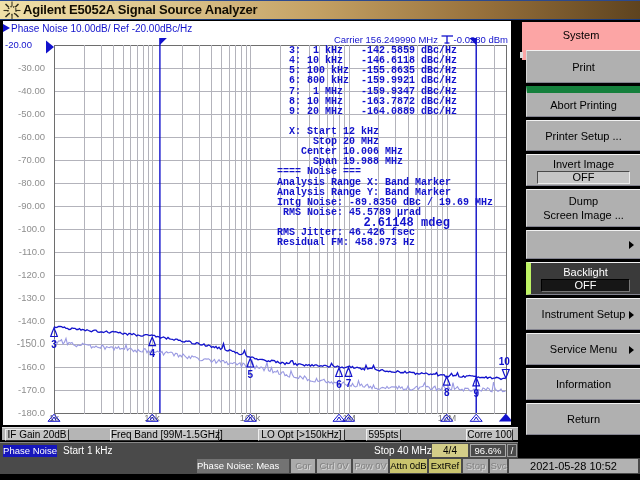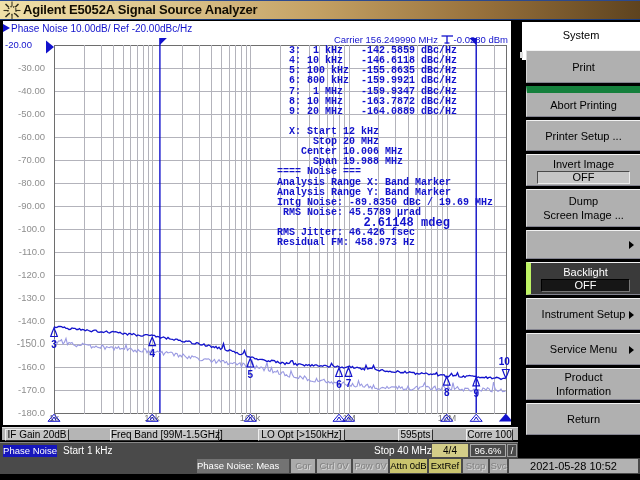--- a/index.html
+++ b/index.html
@@ -171,21 +171,21 @@
       <path d="M441.5,399.5 L443.7,396 L445.9,399.5" fill="none" stroke="#1212cc" stroke-width="1"></path>
       <polygon points="473.2,393.2 467.2,400.3 479.2,400.3" fill="none" stroke="#1212cc" stroke-width="1"></polygon>
       <path d="M471.0,399.5 L473.2,396 L475.4,399.5" fill="none" stroke="#1212cc" stroke-width="1"></path>
       <polygon points="502.8,392.5 495.8,400.5 509.8,400.5" fill="#1212cc"></polygon>
     </svg>
 </div>
 <div style="position:absolute;left:2px;top:427px;width:516px;height:13px;background:#b5b5b5;border-top:1px solid #e0e0e0">
     <div style="position:absolute;left:3px;top:1px;width:64px;height:12px;background:#c4c4c4;border-top:1px solid #efefef;border-left:1px solid #efefef;border-bottom:1px solid #2f2f2f;border-right:1px solid #2f2f2f;font-size:10px;line-height:10px;color:#000;text-align:center;white-space:nowrap">IF Gain 20dB</div>
     <div style="position:absolute;left:108px;top:1px;width:109px;height:12px;background:#c4c4c4;border-top:1px solid #efefef;border-left:1px solid #efefef;border-bottom:1px solid #2f2f2f;border-right:1px solid #2f2f2f;font-size:10px;line-height:10px;color:#000;text-align:center;white-space:nowrap">Freq Band [99M-1.5GHz]</div>
     <div style="position:absolute;left:256px;top:1px;width:87px;height:12px;background:#c4c4c4;border-top:1px solid #efefef;border-left:1px solid #efefef;border-bottom:1px solid #2f2f2f;border-right:1px solid #2f2f2f;font-size:10px;line-height:10px;color:#000;text-align:center;white-space:nowrap">LO Opt [&gt;150kHz]</div>
-    <div style="position:absolute;left:396px;top:1px;width:35px;height:12px;background:#c4c4c4;border-top:1px solid #efefef;border-left:1px solid #efefef;border-bottom:1px solid #2f2f2f;border-right:1px solid #2f2f2f;font-size:10px;line-height:10px;color:#000;text-align:center;white-space:nowrap">595pts</div>
+    <div style="position:absolute;left:364px;top:1px;width:35px;height:12px;background:#c4c4c4;border-top:1px solid #efefef;border-left:1px solid #efefef;border-bottom:1px solid #2f2f2f;border-right:1px solid #2f2f2f;font-size:10px;line-height:10px;color:#000;text-align:center;white-space:nowrap">595pts</div>
     <div style="position:absolute;left:464px;top:1px;width:47px;height:12px;background:#c4c4c4;border-top:1px solid #efefef;border-left:1px solid #efefef;border-bottom:1px solid #2f2f2f;border-right:1px solid #2f2f2f;font-size:10px;line-height:10px;color:#000;text-align:center;white-space:nowrap">Corre 100</div>
   </div>
 <div style="position:absolute;left:0px;top:442px;width:518px;height:16px;background:#4a4a4a;border-top:1px solid #888">
     <div style="position:absolute;left:3px;top:2px;width:54px;height:12px;background:#1616bc;color:#fff;font-size:9.5px;line-height:12px;text-align:center">Phase Noise</div>
     <div style="position:absolute;left:63px;top:2px;color:#fff;font-size:10px;line-height:12px">Start 1 kHz</div>
     <div style="position:absolute;left:374px;top:2px;color:#fff;font-size:10px;line-height:12px">Stop 40 MHz</div>
     <div style="position:absolute;left:432px;top:1px;width:36px;height:13px;background:#d3cd88;color:#000;font-size:10px;line-height:13px;text-align:center">4/4</div>
     <div style="position:absolute;left:470px;top:1px;width:36px;height:13px;border:1px solid #aaa;color:#fff;font-size:9.5px;line-height:12px;text-align:center">96.6%</div>
     <div style="position:absolute;left:507px;top:1px;width:10px;height:13px;border:1px solid #999;color:#fff;font-size:9px;line-height:12px;text-align:center">/</div>
   </div>
@@ -193,21 +193,21 @@
     <div style="position:absolute;left:197px;top:1px;width:92px;height:14px;background:#737373;color:#fff;font-size:9.5px;line-height:14px;white-space:nowrap">Phase Noise: Meas</div>
     <div style="position:absolute;left:291px;top:1px;width:24px;height:14px;background:#ababab;color:#828282;text-shadow:1px 1px 0 #d8d8d8;font-size:9.5px;line-height:14px;text-align:center;white-space:nowrap">Cor</div>
     <div style="position:absolute;left:317px;top:1px;width:34px;height:14px;background:#ababab;color:#828282;text-shadow:1px 1px 0 #d8d8d8;font-size:9.5px;line-height:14px;text-align:center;white-space:nowrap">Ctrl 0V</div>
     <div style="position:absolute;left:353px;top:1px;width:35px;height:14px;background:#ababab;color:#828282;text-shadow:1px 1px 0 #d8d8d8;font-size:9.5px;line-height:14px;text-align:center;white-space:nowrap">Pow 0V</div>
     <div style="position:absolute;left:390px;top:1px;width:37px;height:14px;background:#c9c46e;color:#000;font-size:9.5px;line-height:14px;text-align:center;white-space:nowrap">Attn 0dB</div>
     <div style="position:absolute;left:429px;top:1px;width:32px;height:14px;background:#c9c46e;color:#000;font-size:9.5px;line-height:14px;text-align:center;white-space:nowrap">ExtRef</div>
     <div style="position:absolute;left:463px;top:1px;width:25px;height:14px;background:#ababab;color:#828282;text-shadow:1px 1px 0 #d8d8d8;font-size:9.5px;line-height:14px;text-align:center;white-space:nowrap">Stop</div>
     <div style="position:absolute;left:490px;top:1px;width:17px;height:14px;background:#ababab;color:#828282;text-shadow:1px 1px 0 #d8d8d8;font-size:9.5px;line-height:14px;text-align:center;white-space:nowrap">Svc</div>
     <div style="position:absolute;left:509px;top:1px;width:129px;height:14px;background:#b2b2b2;color:#000;font-size:11px;line-height:14px;text-align:center;white-space:nowrap">2021-05-28 10:52</div>
   </div>
-<div style="position:absolute;left:522px;top:22px;width:118px;height:38px;background:#ffffff;color:#000;font-size:11px;text-align:center;line-height:26px">System</div>
+<div style="position:absolute;left:522px;top:22px;width:118px;height:38px;background:#fca5a5;color:#000;font-size:11px;text-align:center;line-height:26px">System</div>
 <div style="position:absolute;left:526px;top:50px;width:114px;height:33px;background:#b0b0b0;border-top:1px solid #f2f2f2;border-left:1px solid #d8d8d8;border-bottom:1px solid #83838f;color:#000000;font-size:11px;text-align:center;display:flex;flex-direction:column;justify-content:center">
     <div style="line-height:14px">Print</div>
   </div>
 <div style="position:absolute;left:526px;top:86px;width:114px;height:31px;background:#b0b0b0;border-top:7px solid #15803d;border-left:1px solid #d8d8d8;border-bottom:1px solid #83838f;color:#000000;font-size:11px;text-align:center;display:flex;flex-direction:column;justify-content:center">
     <div style="line-height:14px">Abort Printing</div>
   </div>
 <div style="position:absolute;left:526px;top:120px;width:114px;height:31px;background:#b0b0b0;border-top:1px solid #f2f2f2;border-left:1px solid #d8d8d8;border-bottom:1px solid #83838f;color:#000000;font-size:11px;text-align:center;display:flex;flex-direction:column;justify-content:center">
     <div style="line-height:14px">Printer Setup ...</div>
   </div>
 <div style="position:absolute;left:526px;top:154px;width:114px;height:32px;background:#b0b0b0;border-top:1px solid #f2f2f2;border-left:1px solid #d8d8d8;border-bottom:1px solid #83838f;color:#000000;font-size:11px;text-align:center;display:flex;flex-direction:column;justify-content:center">
@@ -227,19 +227,18 @@
   </div>
 <div style="position:absolute;left:526px;top:298px;width:114px;height:32px;background:#b0b0b0;border-top:1px solid #f2f2f2;border-left:1px solid #d8d8d8;border-bottom:1px solid #83838f;color:#000000;font-size:11px;text-align:center;display:flex;flex-direction:column;justify-content:center">
     <div style="line-height:14px">Instrument Setup</div>
     <div style="position:absolute;right:6px;top:12px;width:0;height:0;border-left:5px solid #000;border-top:4px solid transparent;border-bottom:4px solid transparent"></div>
   </div>
 <div style="position:absolute;left:526px;top:333px;width:114px;height:32px;background:#b0b0b0;border-top:1px solid #f2f2f2;border-left:1px solid #d8d8d8;border-bottom:1px solid #83838f;color:#000000;font-size:11px;text-align:center;display:flex;flex-direction:column;justify-content:center">
     <div style="line-height:14px">Service Menu</div>
     <div style="position:absolute;right:6px;top:12px;width:0;height:0;border-left:5px solid #000;border-top:4px solid transparent;border-bottom:4px solid transparent"></div>
   </div>
 <div style="position:absolute;left:526px;top:368px;width:114px;height:32px;background:#b0b0b0;border-top:1px solid #f2f2f2;border-left:1px solid #d8d8d8;border-bottom:1px solid #83838f;color:#000000;font-size:11px;text-align:center;display:flex;flex-direction:column;justify-content:center">
-    <div style="line-height:14px">Product</div>
     <div style="line-height:14px">Information</div>
   </div>
 <div style="position:absolute;left:526px;top:403px;width:114px;height:32px;background:#b0b0b0;border-top:1px solid #f2f2f2;border-left:1px solid #d8d8d8;border-bottom:1px solid #83838f;color:#000000;font-size:11px;text-align:center;display:flex;flex-direction:column;justify-content:center">
     <div style="line-height:14px">Return</div>
   </div>
 <div style="position:absolute;left:520px;top:52px;width:3px;height:6px;background:#ddd"></div>
 
 </body></html>

